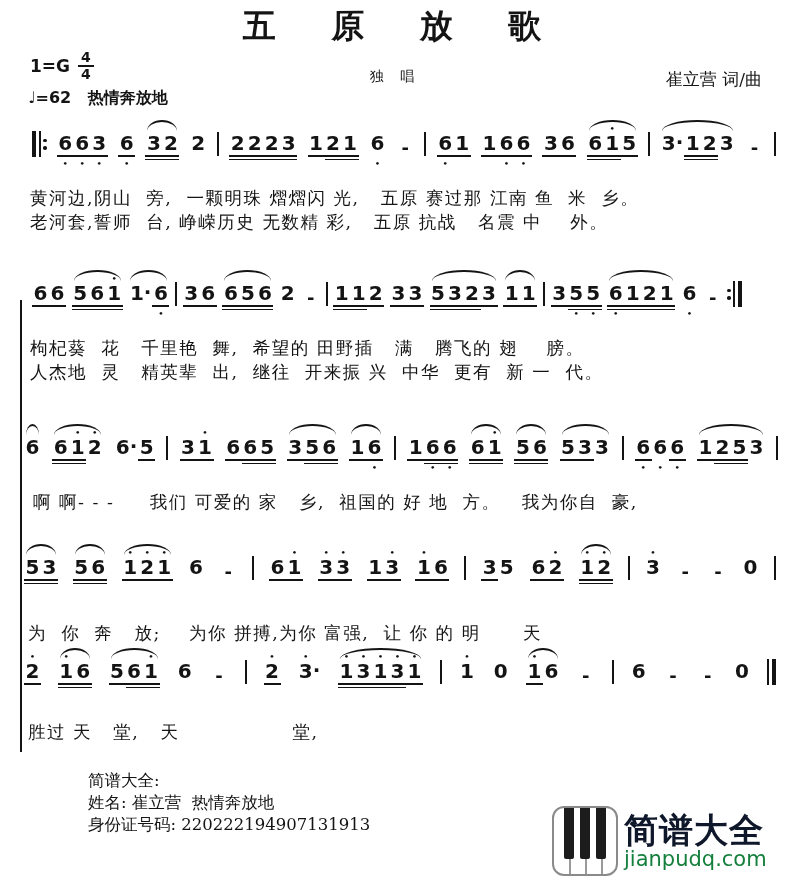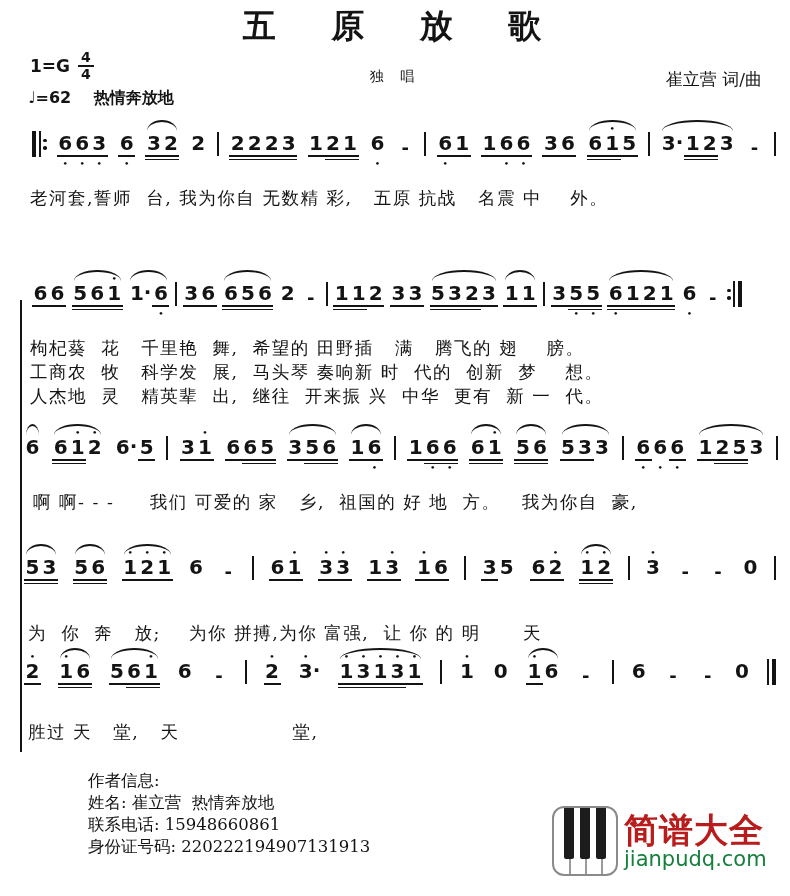--- a/index.html
+++ b/index.html
@@ -11,21 +11,21 @@
          letter-spacing:22px;font-family:"DejaVu Sans","Liberation Sans",sans-serif;margin-left:8px;}
   .keyrow{top:50px;left:30px;font-family:"DejaVu Sans","Liberation Sans",sans-serif;
           font-weight:bold;font-size:17px;display:flex;align-items:center;gap:8px;text-align:center;}
   .ts{display:inline-flex;flex-direction:column;align-items:center;font-size:14px;line-height:1.05;}
   .ts .tnum{padding:0 3px;}
   .ts .tnum:first-child{border-bottom:2px solid #141414;}
   .perf{top:68px;left:0;width:100%;text-align:center;font-size:14px;letter-spacing:6px;}
   .credit{top:68px;right:28px;font-size:17px;}
   .temporow{top:88px;left:28px;font-size:16px;font-weight:bold;
             font-family:"DejaVu Sans","Liberation Sans",sans-serif;}
-  .temporow .ttext{font-family:"DejaVu Serif","Liberation Serif",serif;margin-left:17px;}
+  .temporow .ttext{font-family:"DejaVu Serif","Liberation Serif",serif;margin-left:11px;}
   
   .mline{display:flex;justify-content:space-between;align-items:flex-end;height:48px;}
   .l1{top:120px;left:32px;right:14px;}
   .l2{top:270px;left:32px;right:48px;}
   .l3{top:424px;left:24px;right:12px;}
   .l4{top:544px;left:24px;right:14px;}
   .l5{top:648px;left:24px;right:14px;}
   .grp{display:inline-flex;position:relative;}
   .grp.arc::before{content:"";position:absolute;top:-5px;left:2px;right:2px;height:9px;
       border-top:2px solid #141414;border-radius:50% 50% 0 0 / 100% 100% 0 0;}
@@ -57,21 +57,21 @@
   
   .footer{top:770px;left:88px;font-size:16.5px;line-height:22px;}
   .footer div{white-space:pre;}
   
   .wm{top:806px;left:552px;display:flex;align-items:center;gap:6px;}
   .piano{width:66px;height:70px;border:2px solid #8a8a8a;border-radius:12px;background:#fff;
          position:relative;overflow:hidden;box-sizing:border-box;}
   .piano .wk{position:absolute;top:0;bottom:0;width:1.5px;background:#9a9a9a;}
   .piano .bk{position:absolute;top:0;height:78%;width:10px;background:#1c1c1c;border-radius:0 0 2px 2px;}
   .wmtext{display:flex;flex-direction:column;line-height:1;}
-  .wmbrand{font-size:34px;font-weight:bold;color:#b91c1c;letter-spacing:1px;
+  .wmbrand{font-size:34px;font-weight:bold;color:#0f172a;letter-spacing:1px;
            font-family:"DejaVu Sans","Liberation Sans",sans-serif;}
   .wmdomain{font-size:21px;color:#15803d;margin-top:2px;
             font-family:"DejaVu Sans","Liberation Sans",sans-serif;}
 </style>
 </head>
 <body>
 
 <div class="abs title">五 原 放 歌</div>
 
 <div class="abs keyrow">
@@ -1383,37 +1383,36 @@
         <i class="ob"></i>
       </span>
     </span>
     <span class="rep">
       <i class="thin"></i>
       <i class="thick"></i>
     </span>
   </div>
 
 <div class="abs b1">
-  <div class="lyr">老河套,誓师  台, 我为你自 无数精 彩,   五原 抗战   名震 中    外。</div>
+  <div class="lyr">黄河边,阴山  旁,  一颗明珠 熠熠闪 光,   五原 赛过那 江南 鱼  米  乡。</div>
+  <div class="lyr">老河套,誓师  台, 峥嵘历史 无数精 彩,   五原 抗战   名震 中    外。</div>
 </div>
 <div class="abs b2">
   <div class="lyr">枸杞葵  花   千里艳  舞,  希望的 田野插   满   腾飞的 翅    膀。</div>
-  <div class="lyr">工商农  牧   科学发  展,  马头琴 奏响新 时  代的  创新  梦    想。</div>
   <div class="lyr">人杰地  灵   精英辈  出,  继往  开来振 兴  中华  更有  新 一  代。</div>
 </div>
 <div class="abs lyr r7">啊 啊- - -     我们 可爱的 家   乡,  祖国的 好 地  方。   我为你自  豪,</div>
 <div class="abs lyr r8">为  你  奔   放;    为你 拼搏,为你 富强,  让 你 的 明      天</div>
 <div class="abs lyr r9">胜过 天   堂,   天                堂,</div>
 
 <div class="abs vrule"></div>
 
 <div class="abs footer">
-  <div>作者信息:</div>
+  <div>简谱大全:</div>
   <div>姓名: 崔立营  热情奔放地</div>
-  <div>联系电话: 15948660861</div>
   <div>身份证号码: 220222194907131913</div>
 </div>
 
 <div class="abs wm">
   <div class="piano">
     <span class="wk" style="left:15px"></span>
     <span class="wk" style="left:31px"></span>
     <span class="wk" style="left:47px"></span>
     <span class="bk" style="left:10px"></span>
     <span class="bk" style="left:26px"></span>

